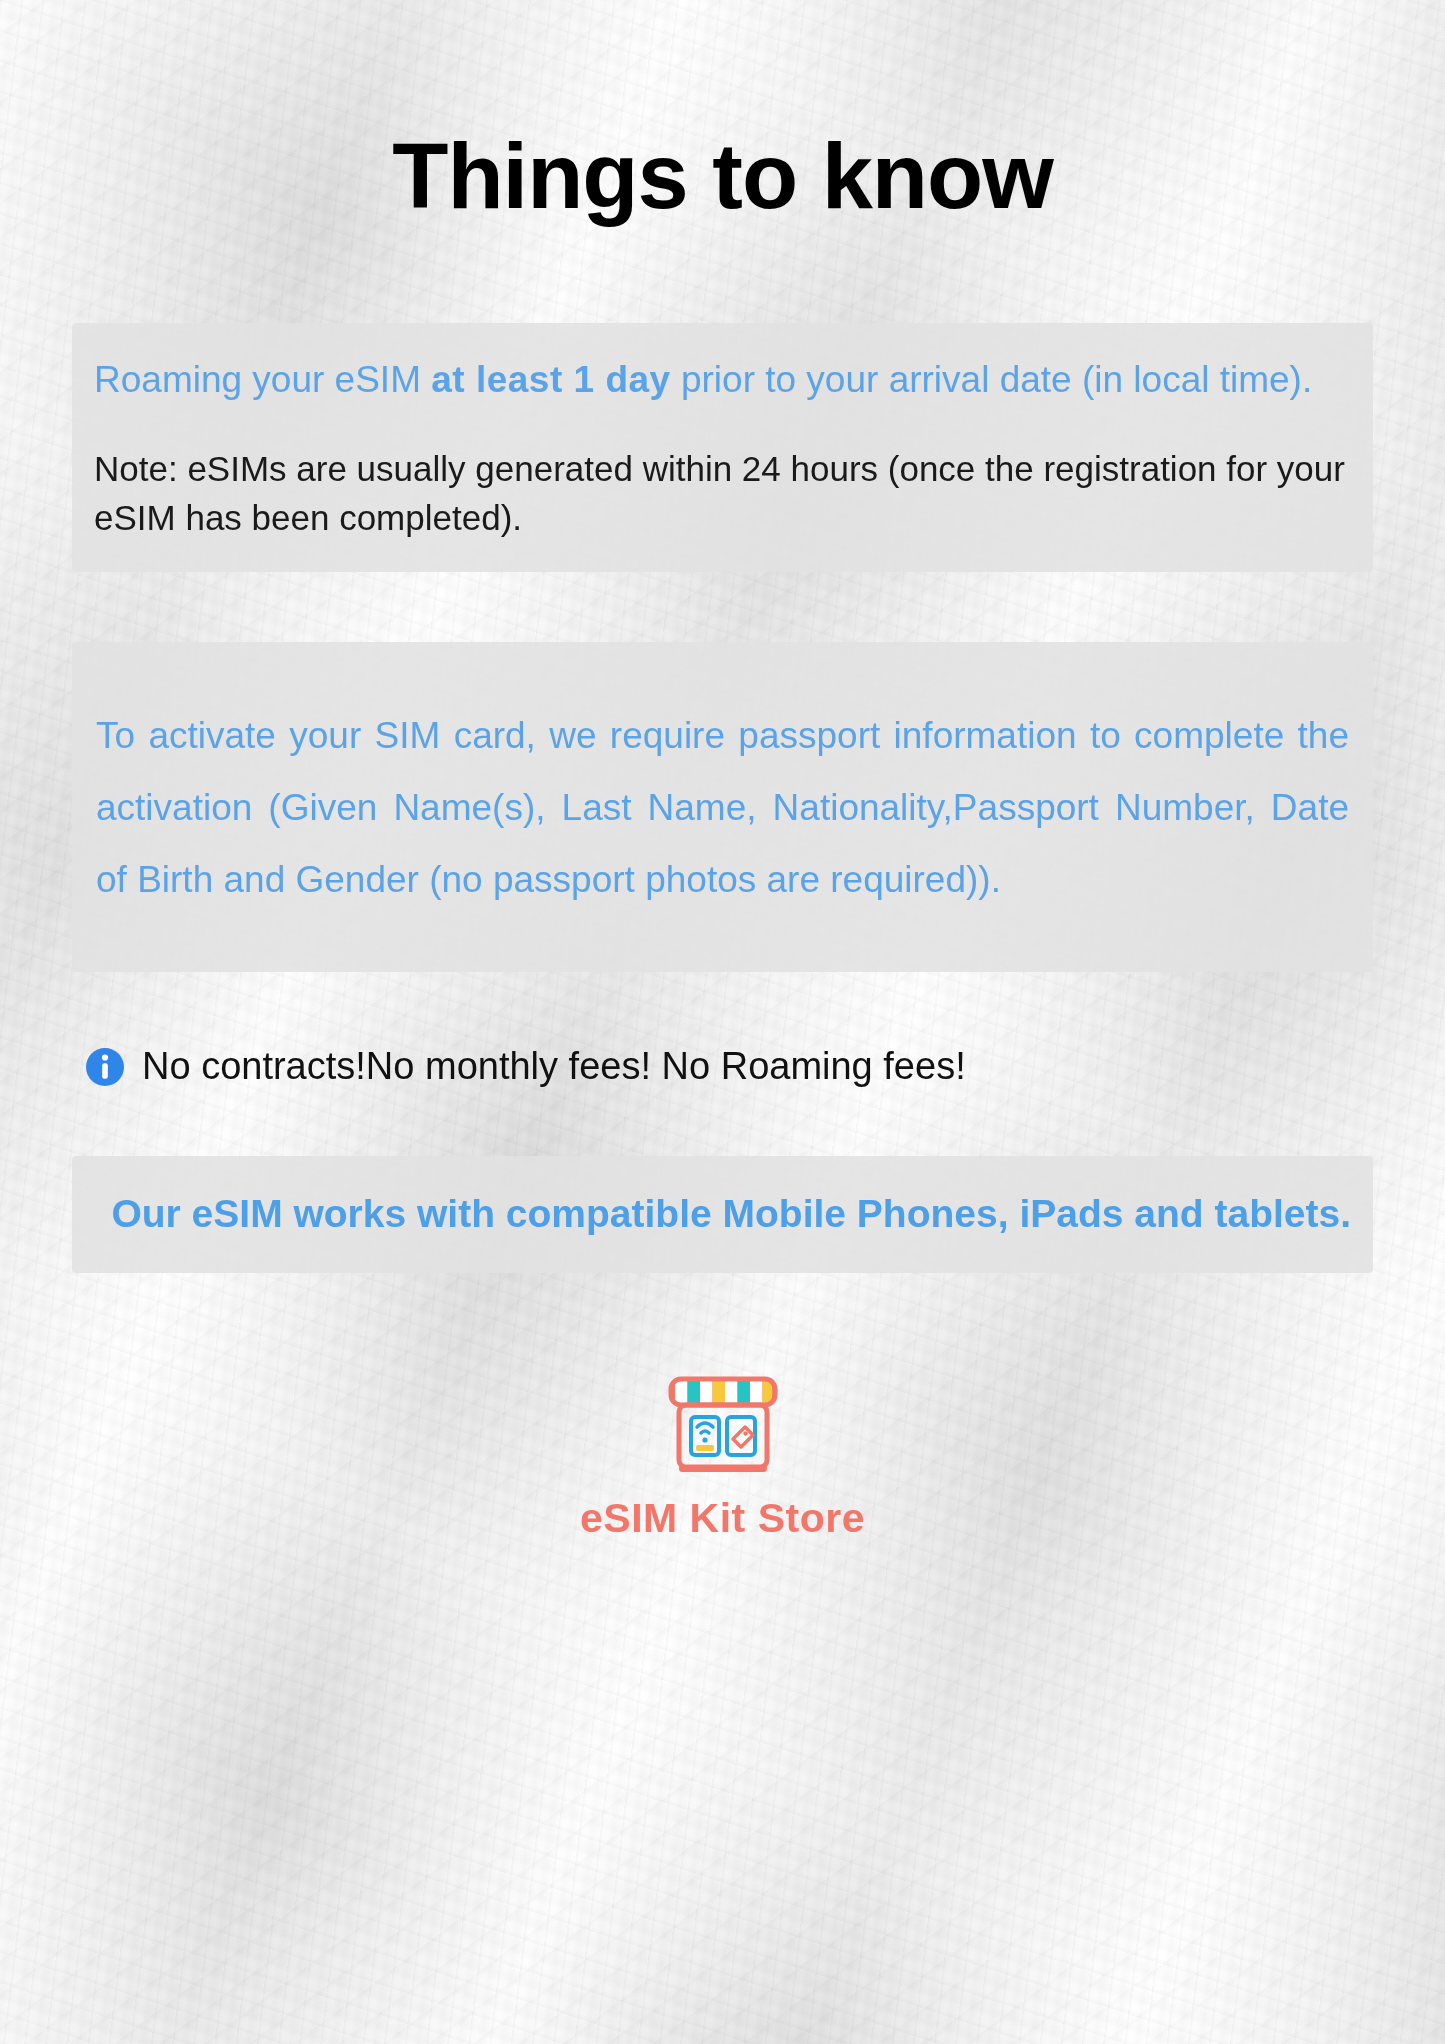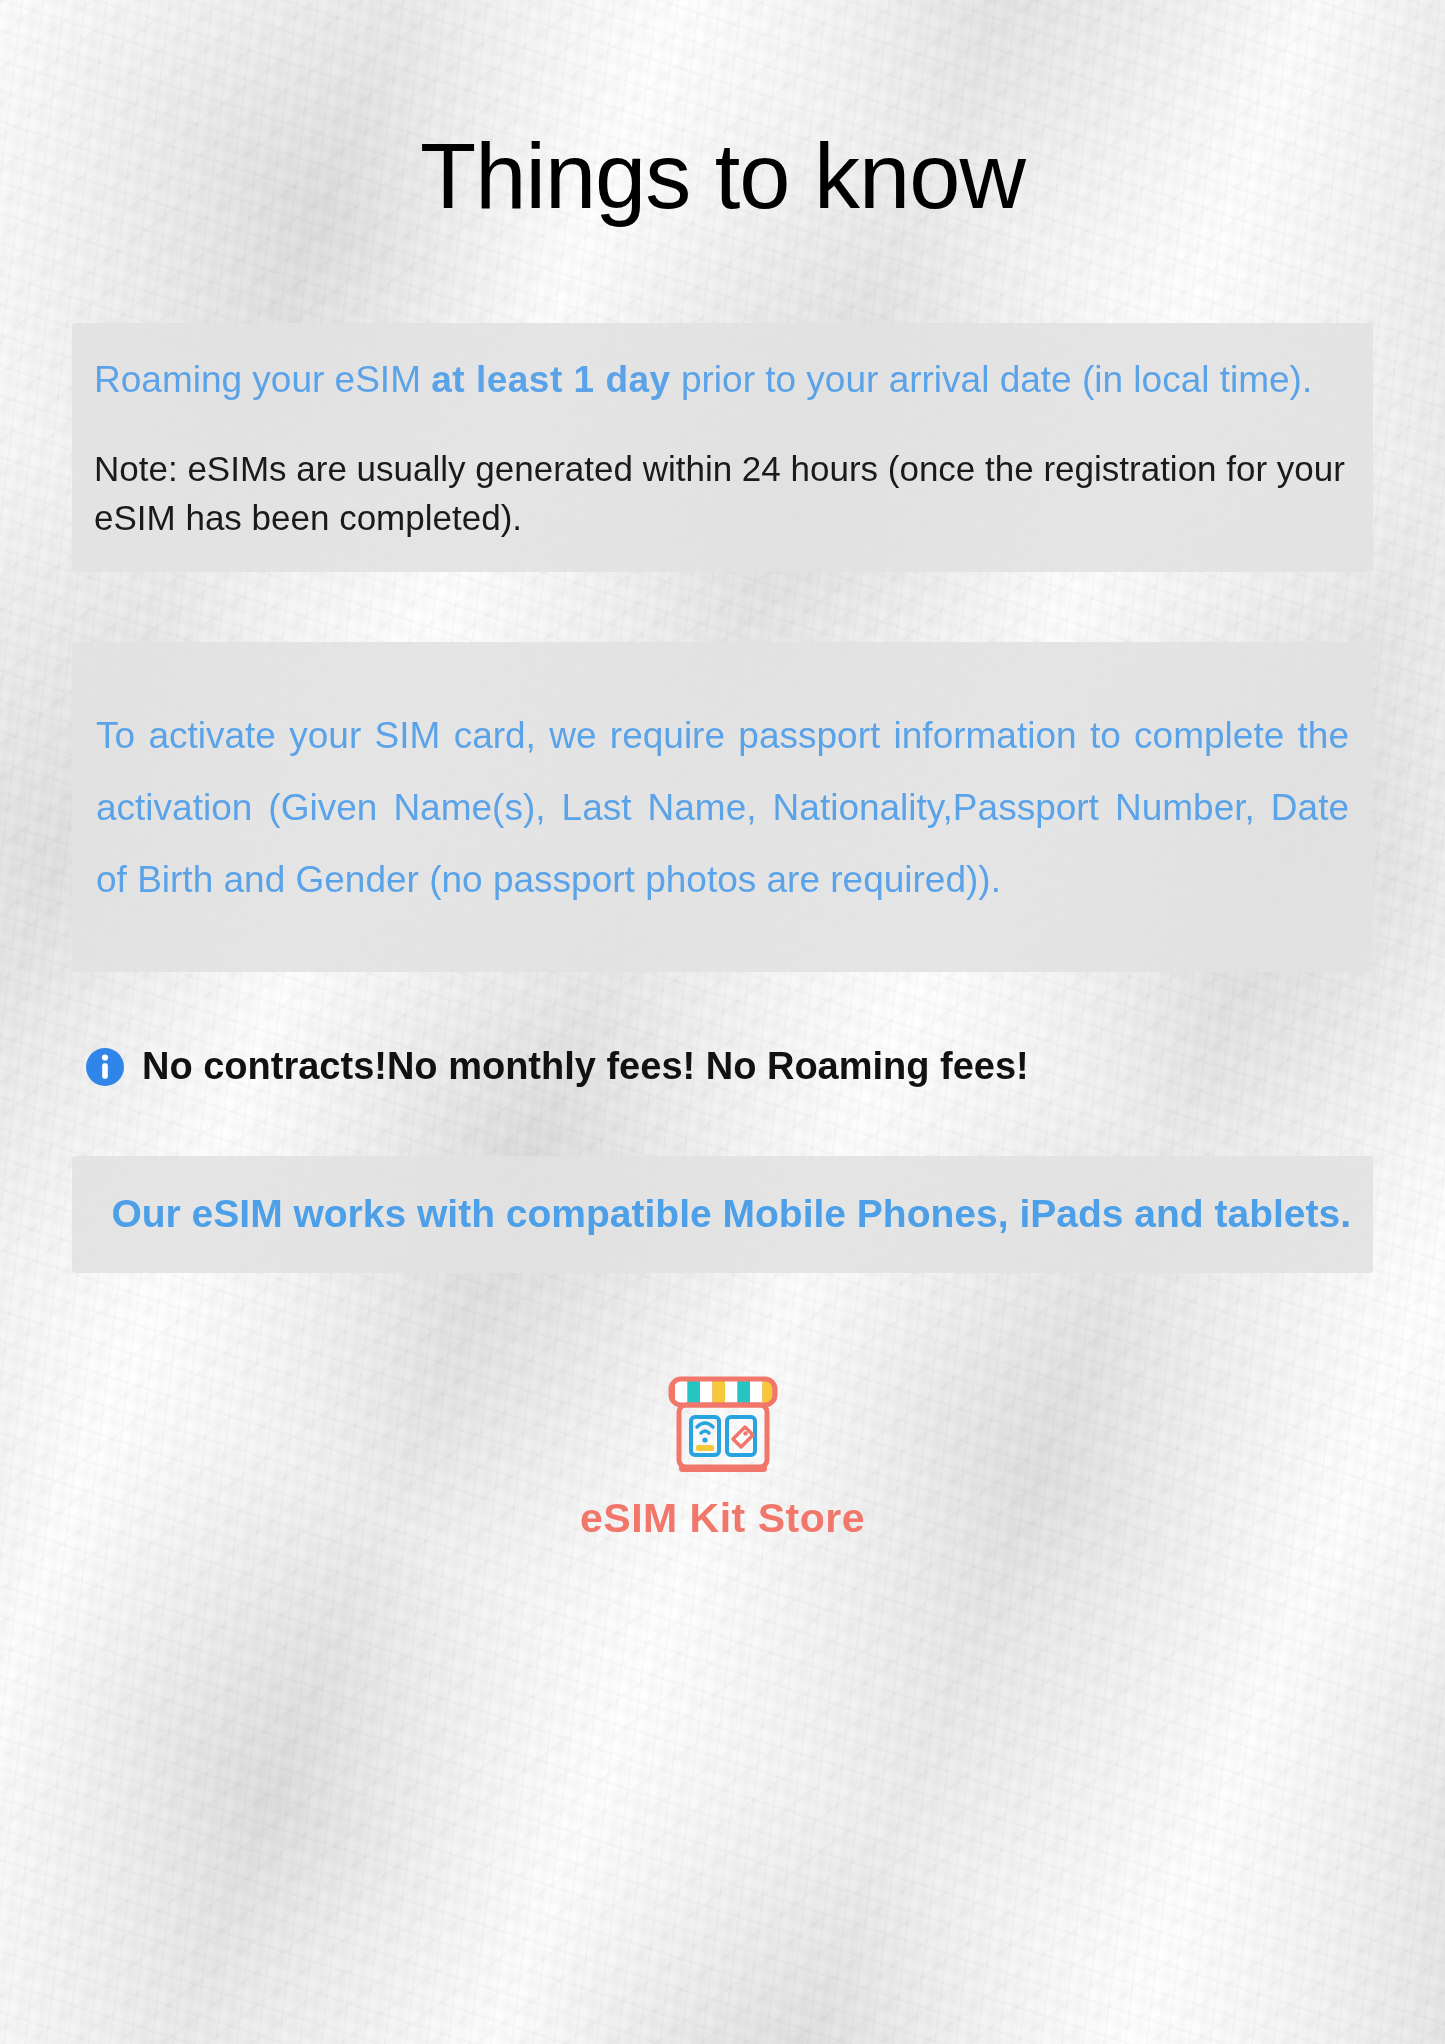--- a/index.html
+++ b/index.html
@@ -40,21 +40,21 @@
     position: relative;
     z-index: 1;
     width: 1445px;
     height: 2044px;
     box-sizing: border-box;
     padding: 0 72px;
   }
   .page-title {
     text-align: center;
     font-size: 92px;
-    font-weight: normal;
+    font-weight: bold;
     color: #000000;
     letter-spacing: -1px;
     margin: 0;
     padding-top: 128px;
     line-height: 1.05;
   }
   .card {
     background-color: rgba(225,225,225,0.88);
     border-radius: 4px;
     box-sizing: border-box;
@@ -105,21 +105,21 @@
     padding-left: 14px;
   }
   .info-icon {
     flex: 0 0 auto;
     width: 38px;
     height: 38px;
     display: block;
   }
   .info-text {
     font-size: 38px;
-    font-weight: bold;
+    font-weight: normal;
     color: #111111;
     line-height: 1.2;
   }
   
   .card-devices {
     margin-top: 66px;
     padding: 30px 22px 32px 22px;
     text-align: right;
   }
   .devices-text {

